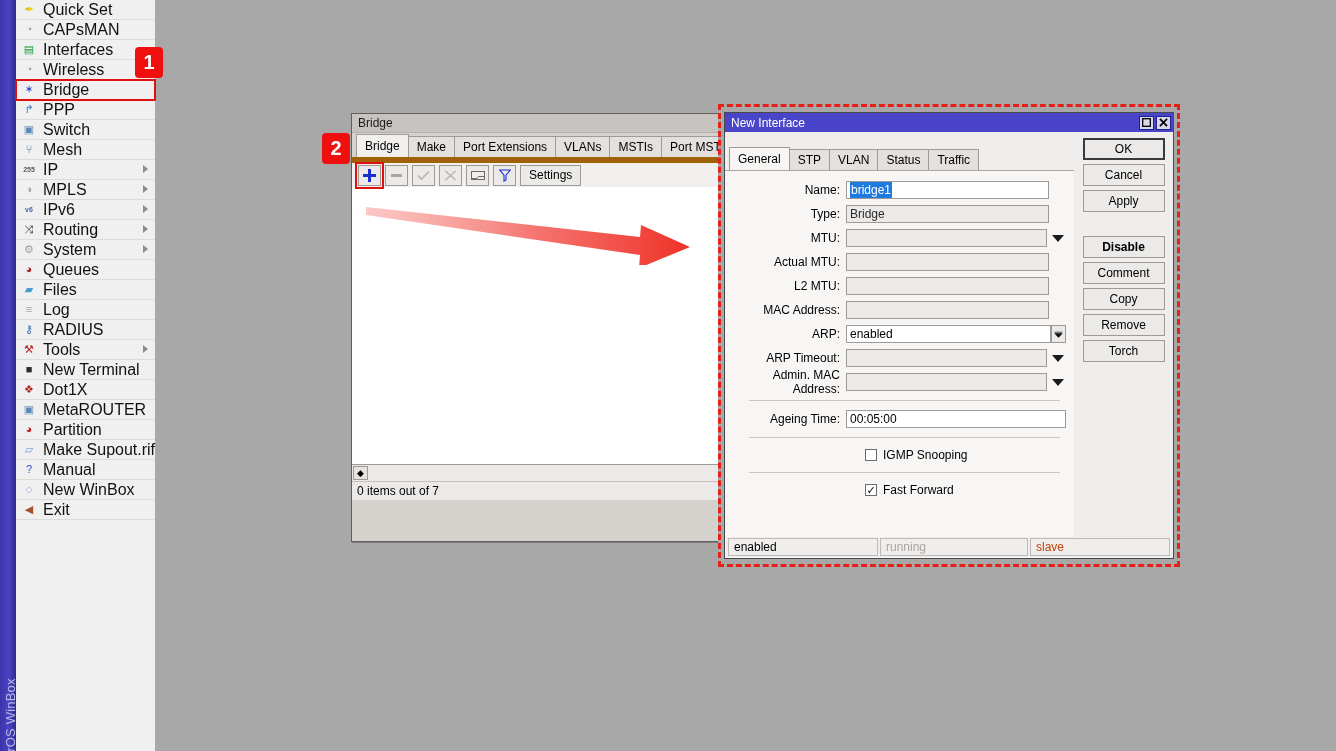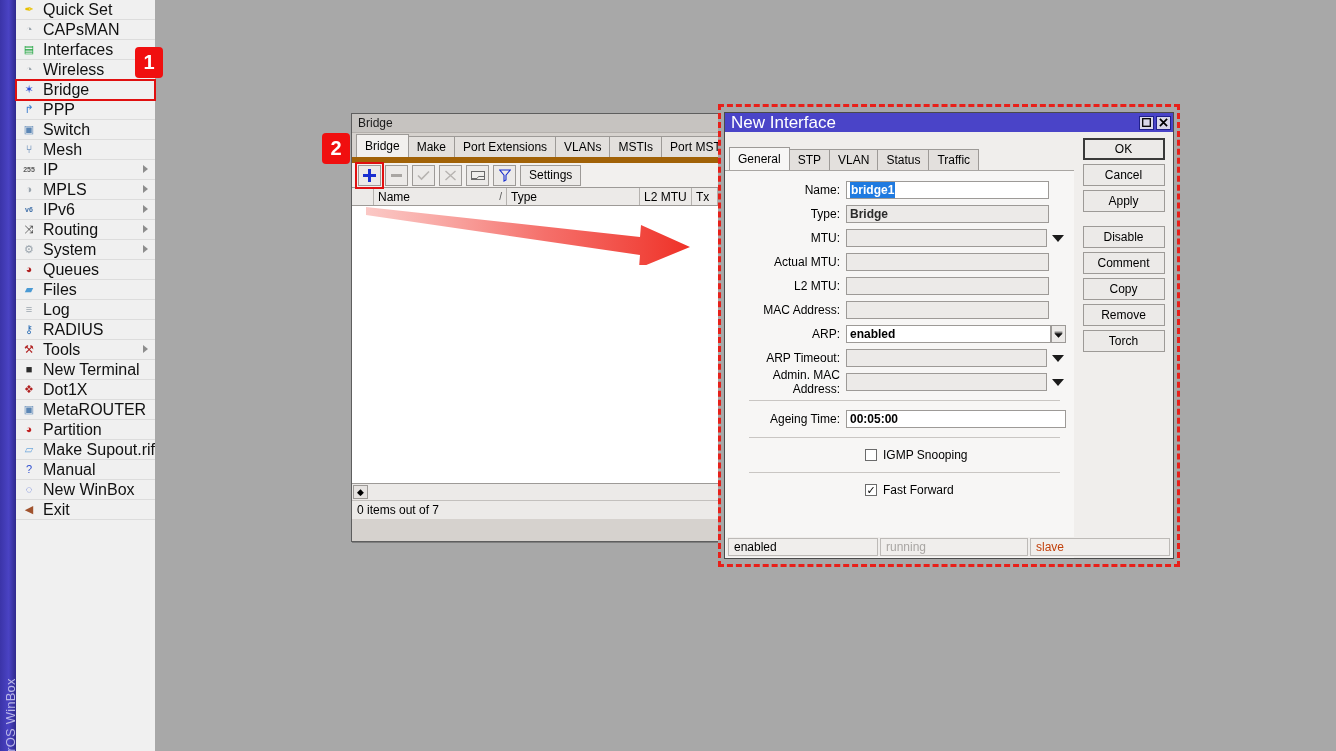--- a/index.html
+++ b/index.html
@@ -216,21 +216,21 @@
     background:#f0eeec;
     border:1px solid #4a4a4a;
     box-sizing:border-box;
     z-index:32;
     overflow:hidden;
   }
   #dlg-titlebar{
     height:19px;
     background:#4a44c8;
     display:flex;align-items:center;
-    color:#fff;font-size:17px;
+    color:#fff;font-size:12px;
     padding-left:6px;
   }
   #dlg-titlebar .spacer{flex:1 1 auto;}
   .titlebtn{
     width:15px;height:14px;
     border:1px solid #20208a;
     background:#d9d7e8;
     margin-right:2px;
     display:flex;align-items:center;justify-content:center;
     font-size:10px;color:#000;
@@ -283,21 +283,20 @@
     border:1px solid #9d9a97;
     background:#fff;
     box-sizing:border-box;
     font-size:12px;
     line-height:16px;
     padding-left:3px;
     color:#000;
     display:flex;align-items:center;
     overflow:hidden;
     white-space:nowrap;
-    font-weight:bold;
   }
   .finput.ro{background:#eceae8;color:#2b2b2b;}
   .finput .sel{
     background:#1f7ae0;color:#fff;padding:0 1px;
   }
   .dropbtn{
     width:0;height:0;margin-left:5px;margin-right:2px;
     border-left:6px solid transparent;
     border-right:6px solid transparent;
     border-top:7px solid #1b1b1b;
@@ -347,21 +346,21 @@
   .dbtn{
     width:82px;height:22px;
     margin-bottom:4px;
     background:#eceae8;
     border:1px solid #9d9a97;
     box-sizing:border-box;
     display:flex;align-items:center;justify-content:center;
     font-size:12px;
   }
   .dbtn.primary{border:2px solid #3a3a3a;}
-  .dbtn.gap{margin-top:10px;}
+  .dbtn.gap{margin-top:20px;font-weight:bold;}
   #dlg-statusbar{
     position:absolute;left:1px;bottom:1px;
     width:448px;height:20px;
     background:#f0eeec;
     display:flex;align-items:center;
     box-sizing:border-box;
   }
   .stcell{
     height:18px;
     border:1px solid #bdbab7;
@@ -549,38 +548,20 @@
     </div>
     <div class="tbtn">
       <svg width="12" height="13" viewBox="0 0 12 13">
         <path d="M0.8 1h10.4L7 6.2V11L5 12V6.2z" fill="none" stroke="#1a2fd0" stroke-width="1.1"></path>
       </svg>
     </div>
     <div class="tbtn wide">
       <span>Settings</span>
     </div>
   </div>
-  <div id="bridge-cols">
-      <div class="colcell" style="width: 22px;">
-        <span></span>
-      </div>
-      <div class="colcell" style="width: 133px;">
-        <span>Name</span>
-        <span class="sortmark">/</span>
-      </div>
-      <div class="colcell" style="width: 133px;">
-        <span>Type</span>
-      </div>
-      <div class="colcell" style="width: 52px;">
-        <span>L2 MTU</span>
-      </div>
-      <div class="colcell" style="width: 26px;">
-        <span>Tx</span>
-      </div>
-    </div>
   <div id="bridge-list"></div>
   <div id="bridge-hscroll">
     <div class="scrollbtn">◆</div>
   </div>
   <div id="bridge-status">
     <span>0 items out of 7</span>
   </div>
 </div>
 
 <svg id="arrow-svg" viewBox="0 0 365 80">

